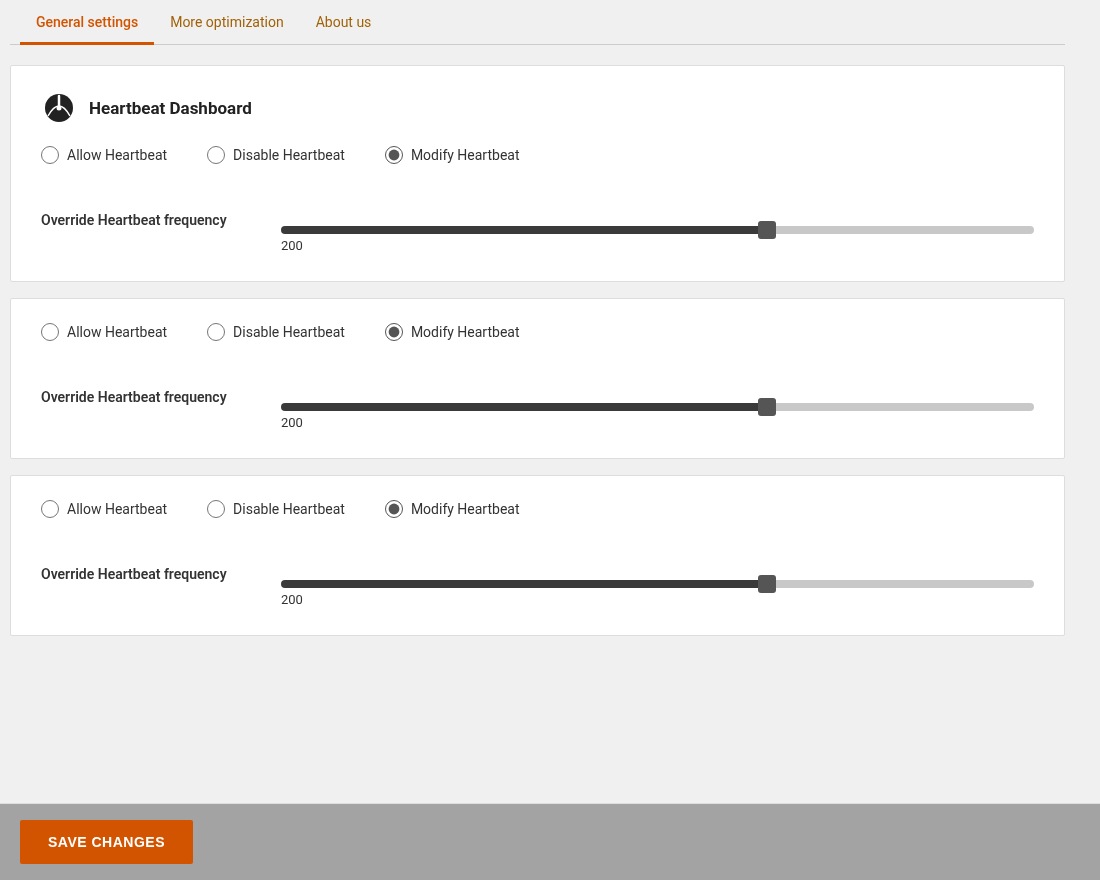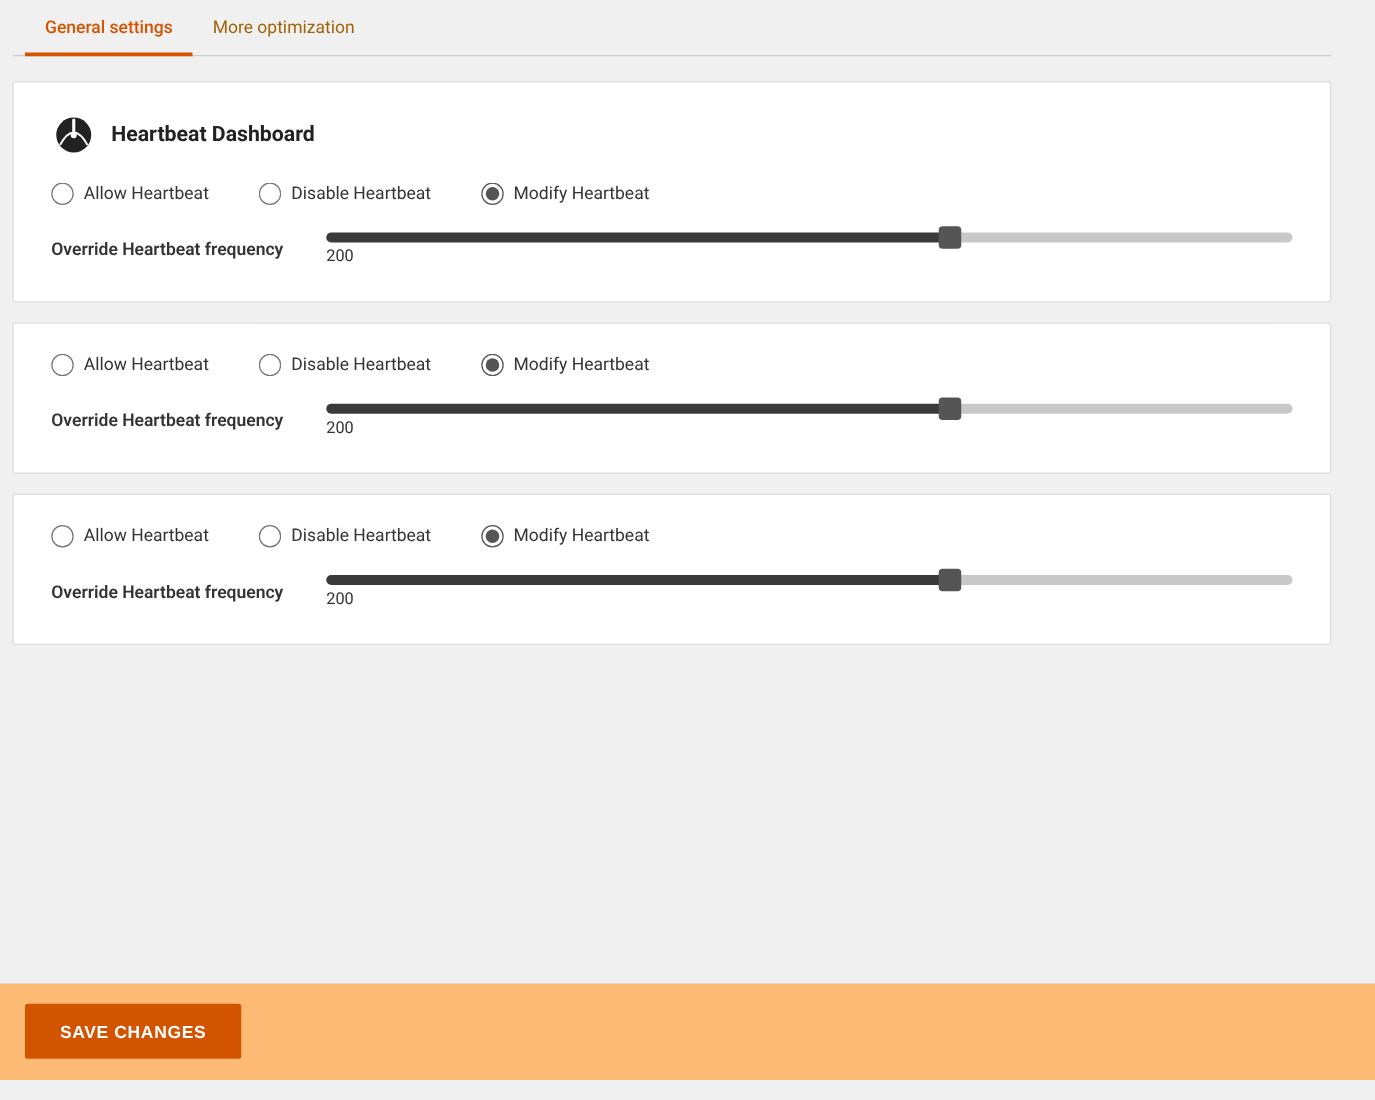--- a/index.html
+++ b/index.html
@@ -92,31 +92,33 @@
       accent-color: #555;
     }
     .radio-label {
       font-size: 14px;
       color: #333;
     }
     
     .slider-row {
       display: flex;
       align-items: center;
+      gap: 20px;
     }
     .slider-label {
       font-size: 14px;
       font-weight: 600;
       color: #333;
       min-width: 220px;
     }
     .slider-container {
       display: flex;
       flex-direction: column;
       flex: 1;
+      margin-top: 40px;
     }
     input[type="range"] {
       -webkit-appearance: none;
       appearance: none;
       width: 100%;
       height: 8px;
       border-radius: 4px;
       outline: none;
       cursor: pointer;
     }
@@ -141,24 +143,24 @@
       border: none;
     }
     .slider-value {
       font-size: 13px;
       color: #333;
       margin-top: 4px;
     }
     
     .save-bar {
       position: fixed;
-      bottom: 17px;
+      bottom: 0;
       left: 0;
       width: 1100px;
-      background: #fdba74;
+      background: #a3a3a3;
       border-top: 1px solid #ddd;
       padding: 16px 20px;
     }
     .save-button {
       background: #d35400;
       color: #fff;
       border: none;
       padding: 14px 28px;
       font-size: 14px;
       font-weight: 700;
@@ -170,20 +172,21 @@
   </style>
 </head>
 <body>
 
 <div class="page-wrapper">
   <div class="content-area">
 
     <div class="tabs">
     <a class="tab active" href="#">General settings</a>
         <a class="tab" href="#">More optimization</a>
+        <a class="tab" href="#">About us</a>
       </div>
 
     <div id="cards-container">
         <div class="card">
           <div class="card-header">
             <div class="card-icon">
               <svg width="32" height="32" viewBox="0 0 32 32">
       <circle cx="16" cy="16" r="14" fill="#222"></circle>
       <path d="M16 4 L16 16" stroke="#fff" stroke-width="2.5" stroke-linecap="round"></path>
       <circle cx="16" cy="16" r="2.5" fill="#fff"></circle>

